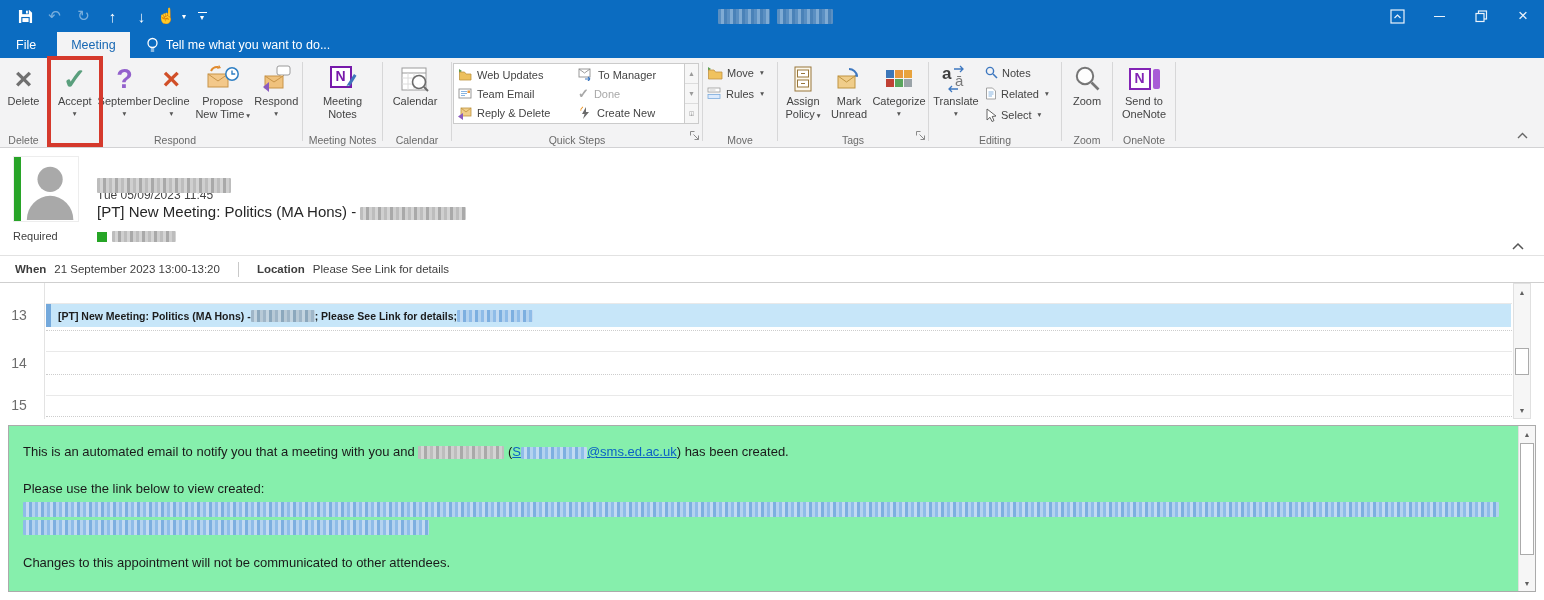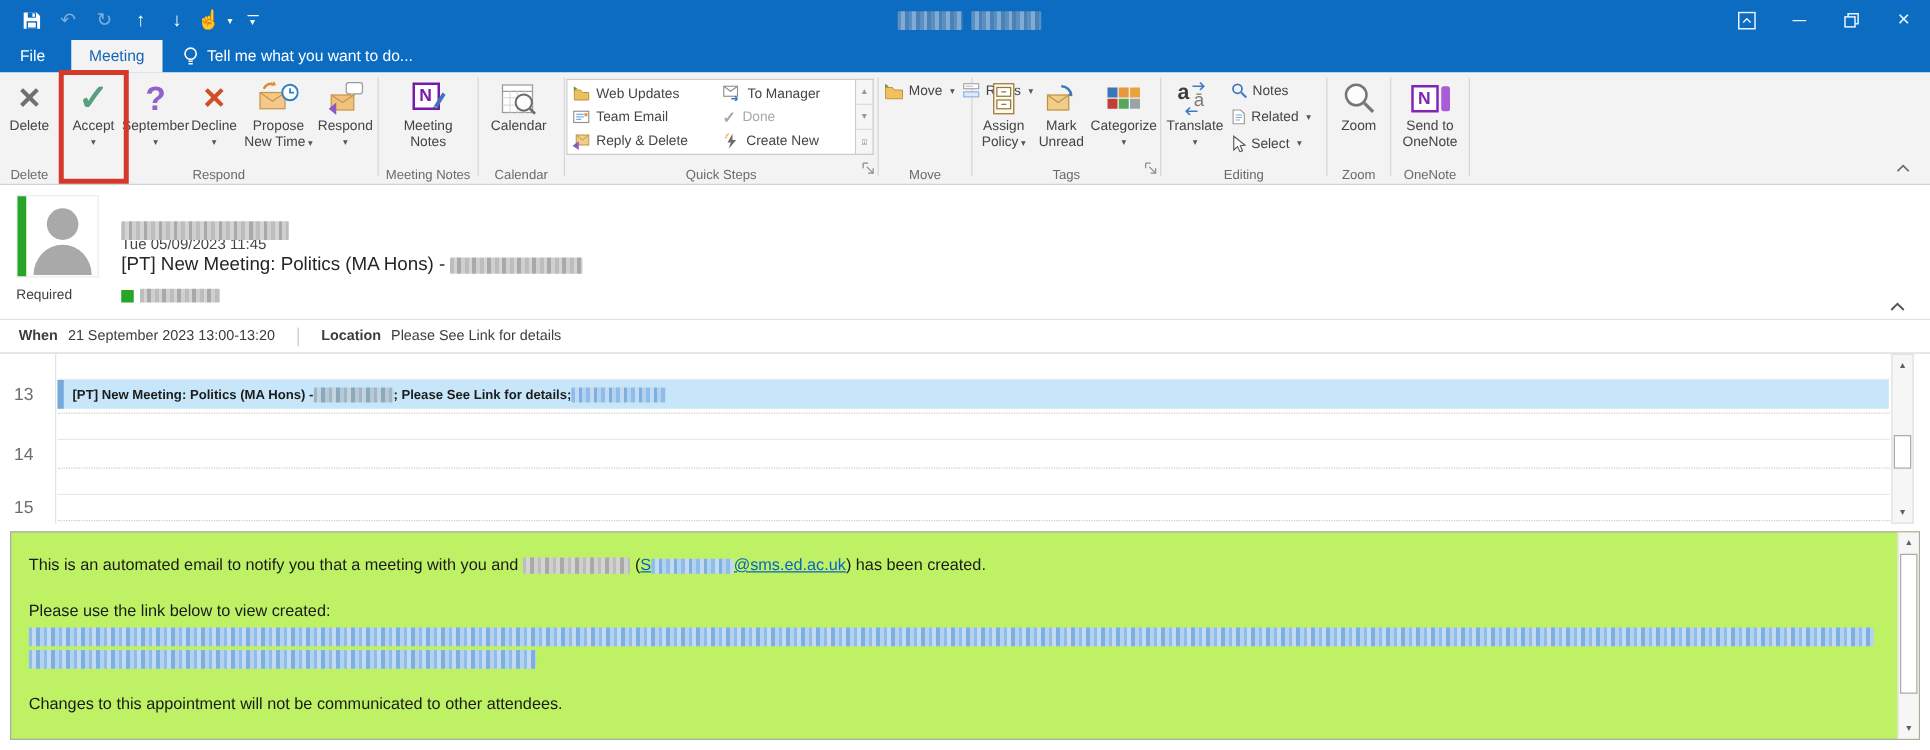--- a/index.html
+++ b/index.html
@@ -86,21 +86,21 @@
   .appt{position:absolute;left:46px;top:21px;height:23px;right:33px;background:#c7e6f9;display:flex;align-items:center;}
   .appt-bar{width:5px;height:100%;background:#74a9dc;}
   .appt-txt{font-size:10.5px;font-weight:bold;color:#1c1c1c;margin-left:7px;white-space:nowrap;display:flex;align-items:center;}
   .scroll{position:absolute;background:#f6f6f6;border:1px solid #e0e0e0;display:flex;flex-direction:column;align-items:center;}
   .sc-arrow{width:100%;height:16px;display:flex;align-items:center;justify-content:center;font-size:7px;color:#5f5f5f;}
   .sc-track{position:relative;flex:1;width:100%;}
   .sc-thumb{position:absolute;left:1px;right:1px;background:#ffffff;border:1px solid #ababab;}
   .cp-scroll{right:13px;top:0;width:18px;height:136px;}
 
   
-  .bodybox{position:absolute;left:8px;right:8px;top:425px;height:167px;border:1px solid #ababab;background:#bef264;font-size:13px;color:#1a1a1a;padding-left:46px;}
+  .bodybox{position:absolute;left:8px;right:8px;top:425px;height:167px;border:1px solid #ababab;background:#86efac;font-size:13px;color:#1a1a1a;padding-left:46px;}
   .bline{position:absolute;left:14px;white-space:nowrap;}
   .linkbar{position:absolute;left:14px;height:15px;}
   .blink{color:#0b62c4;text-decoration:underline;}
   .bb-scroll{right:0;top:0;width:17px;height:165px;border:none;border-left:1px solid #e0e0e0;}
 
   
   .rd{display:inline-block;vertical-align:middle;border-radius:1px;}
   .rd-gray{background:repeating-linear-gradient(90deg,#bdbdbd 0 3px,#d4d4d4 3px 6px,#a9a9a9 6px 9px,#cfcfcf 9px 12px);filter:blur(.4px);}
   .rd-blue{background:repeating-linear-gradient(90deg,#8fbce8 0 3px,#c2daf2 3px 6px,#7dafe0 6px 9px,#b3d2ef 9px 12px);filter:blur(.4px);}
   .rd-slate{background:repeating-linear-gradient(90deg,#9fb6c8 0 3px,#c3d4e0 3px 6px,#8ca8bd 6px 9px,#b7c9d6 9px 12px);filter:blur(.4px);}
@@ -336,21 +336,21 @@
       <span class="launcher">
         <svg width="11" height="11" viewBox="0 0 11 11">
             <path d="M1.5 1.5h4M1.5 1.5v4" stroke="#8a8a8a"></path>
             <path d="M4.5 4.5l5 5" stroke="#8a8a8a"></path>
             <path d="M9.5 5.5v4h-4" fill="none" stroke="#8a8a8a"></path>
           </svg>
       </span>
     </div>
     <div class="rdiv"></div>
 
-    <div class="rgroup" style="width:74px;flex-direction:row;align-items:flex-start;padding-top:4px;">
+    <div class="rgroup" style="width:74px;flex-direction:column;align-items:flex-start;padding-top:4px;">
       <div class="rbtn-sm">
         <svg width="16" height="14" viewBox="0 0 16 14">
             <path d="M1 1l3 2-3 2z" fill="#5c9e52"></path>
             <path d="M1.5 4h5.5l1.5 2H15v7H1.5z" fill="#f0c25e" stroke="#c09244" stroke-width=".8"></path>
           </svg>
         <span>Move</span>
           <span class="car-in">▾</span>
       </div>
       <div class="rbtn-sm">
         <svg width="15" height="13" viewBox="0 0 15 13">

